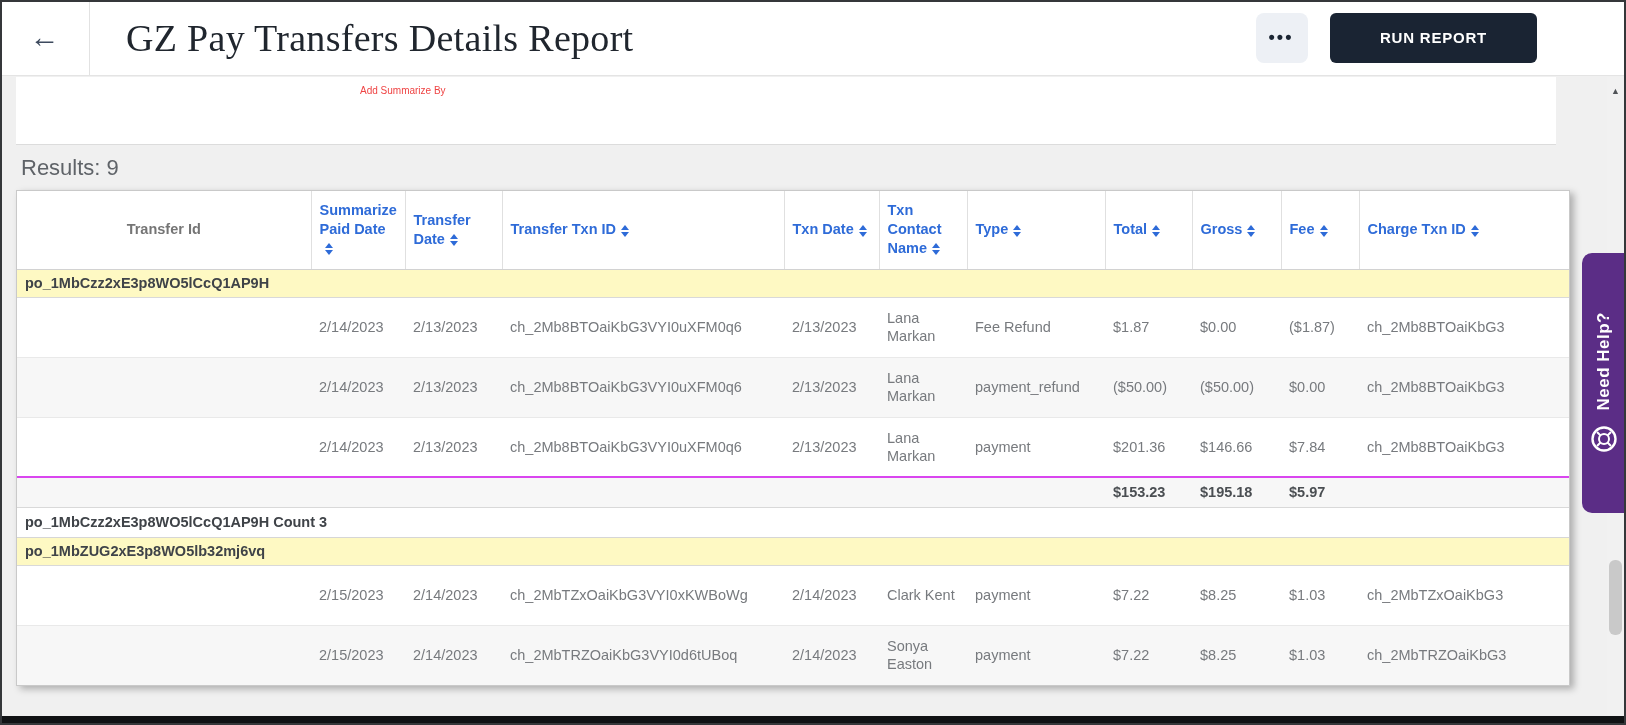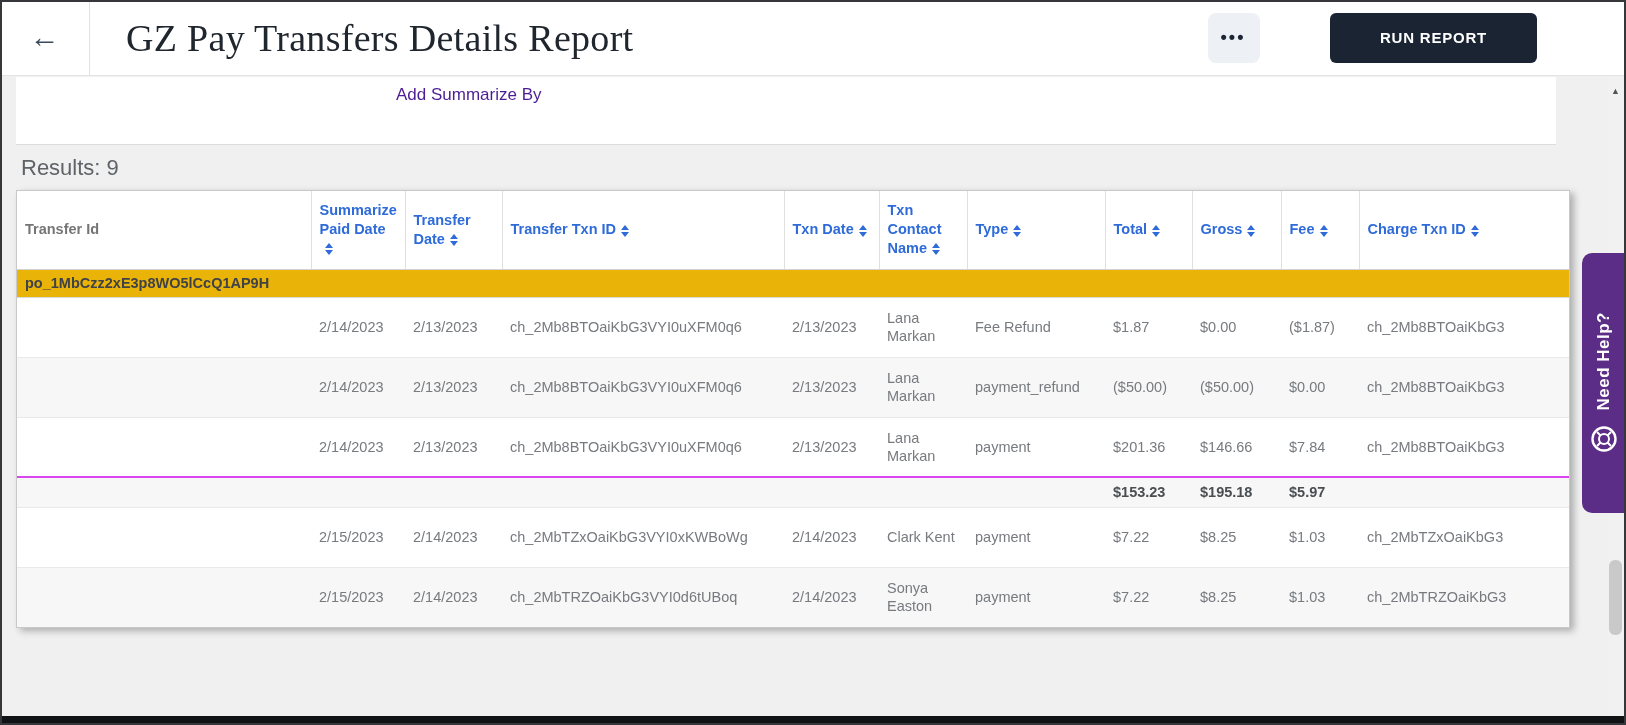--- a/index.html
+++ b/index.html
@@ -31,64 +31,63 @@
   .more-btn {
     width:52px; height:50px; border:none; border-radius:8px; background:#edf0f5;
     color:#1b2533; font-size:18px; font-weight:700; letter-spacing:2px;
     display:flex; align-items:center; justify-content:center; cursor:pointer;
     padding-left:4px; font-family:"Liberation Sans", sans-serif;
   }
   .run-btn {
     width:207px; height:50px; border:none; border-radius:6px; background:#1a2433;
     color:#fff; font-size:15px; font-weight:700; letter-spacing:0.8px; cursor:pointer;
     font-family:"Liberation Sans", sans-serif;
-    margin-left:48px;
   }
 
   
   .summarize-panel {
     position:absolute; top:77px; left:16px; width:1540px; height:68px;
     background:#fff; border-bottom:1px solid #dcdcdc; z-index:2;
   }
   .add-summarize {
-    position:absolute; left:344px; top:8px; font-size:17px; color:#4c1d95;
-    cursor:pointer; text-decoration:none;margin-left:36px;
+    position:absolute; left:344px; top:8px; font-size:10px; color:#ef4444;
+    cursor:pointer; text-decoration:none;
   }
 
   
   .results-line { position:absolute; top:155px; left:21px; font-size:22px; color:#5f6368; }
 
   
   .table-wrap {
     position:absolute; top:190px; left:16px; width:1554px;
     background:#fff; border:1px solid #c9c9c9;
     box-shadow:4px 3px 7px rgba(0,0,0,0.28);
   }
   table { border-collapse:collapse; table-layout:fixed; width:100%; }
   thead th {
     height:78px; vertical-align:middle; text-align:left; padding:4px 8px;
     font-size:14.5px; line-height:1.3; font-weight:700; color:#2e6bd8;
     border-right:1px solid #e0e0e0; border-bottom:1px solid #d2d2d2;
     background:#fff; overflow:hidden;
   }
-  thead th.no-sort { color:#757575; }
+  thead th.no-sort { color:#757575;text-align:center; }
   thead th:last-child { border-right:none;margin-left:24px; }
   .sort-icon { display:inline-flex; flex-direction:column; gap:2px; margin-left:5px; vertical-align:middle; }
   .sort-icon i { display:block; width:0; height:0; border-left:4.5px solid transparent; border-right:4.5px solid transparent; }
   .sort-icon .up   { border-bottom:5px solid #2e6bd8; }
   .sort-icon .down { border-top:5px solid #2e6bd8; }
 
   tbody td {
     font-size:14.5px; color:#777a7e; padding:4px 8px; vertical-align:middle;
     overflow:hidden; line-height:1.25;
   }
   tr.data-row td { height:60px; border-top:1px solid #e9e9e9; }
   tr.shaded { background:#f7f7f7; }
   tr.group-row td {
-    height:28px; font-weight:700; color:#3f4348; background:#eab308;
+    height:28px; font-weight:700; color:#3f4348; background:#fef9c3;
     border-top:1px solid #d6d6d6; border-bottom:1px solid #d9d9d9; white-space:nowrap;
   }
   tr.footer-row td { height:30px; font-weight:700; color:#3f4348; border-top:1px solid #d9d9d9; white-space:nowrap; }
   tr.subtotal-row td { height:30px; font-weight:700; color:#4a4e52; border-top:2px solid #d946ef; }
   td.nowrap { white-space:nowrap; }
 
   
   .help-tab {
     position:absolute; left:1582px; top:253px; width:44px; height:260px;
     background:#5b2d86; border-radius:10px 0 0 10px; z-index:6; cursor:pointer;
@@ -242,20 +241,26 @@
           <td class="nowrap"></td>
           <td class="nowrap"></td>
           <td class="nowrap"></td>
           <td class="nowrap"></td>
           <td class="nowrap"></td>
           <td class="nowrap">$153.23</td>
           <td class="nowrap">$195.18</td>
           <td class="nowrap">$5.97</td>
           <td class="nowrap"></td>
         </tr>
+        <tr class="footer-row">
+          <td colspan="11">po_1MbCzz2xE3p8WO5lCcQ1AP9H Count 3</td>
+        </tr>
+        <tr class="group-row">
+          <td colspan="11">po_1MbZUG2xE3p8WO5lb32mj6vq</td>
+        </tr>
         <tr class="data-row">
           <td class="nowrap"></td>
           <td class="nowrap">2/15/2023</td>
           <td class="nowrap">2/14/2023</td>
           <td class="nowrap">ch_2MbTZxOaiKbG3VYI0xKWBoWg</td>
           <td class="nowrap">2/14/2023</td>
           <td>Clark Kent</td>
           <td class="nowrap">payment</td>
           <td class="nowrap">$7.22</td>
           <td class="nowrap">$8.25</td>

